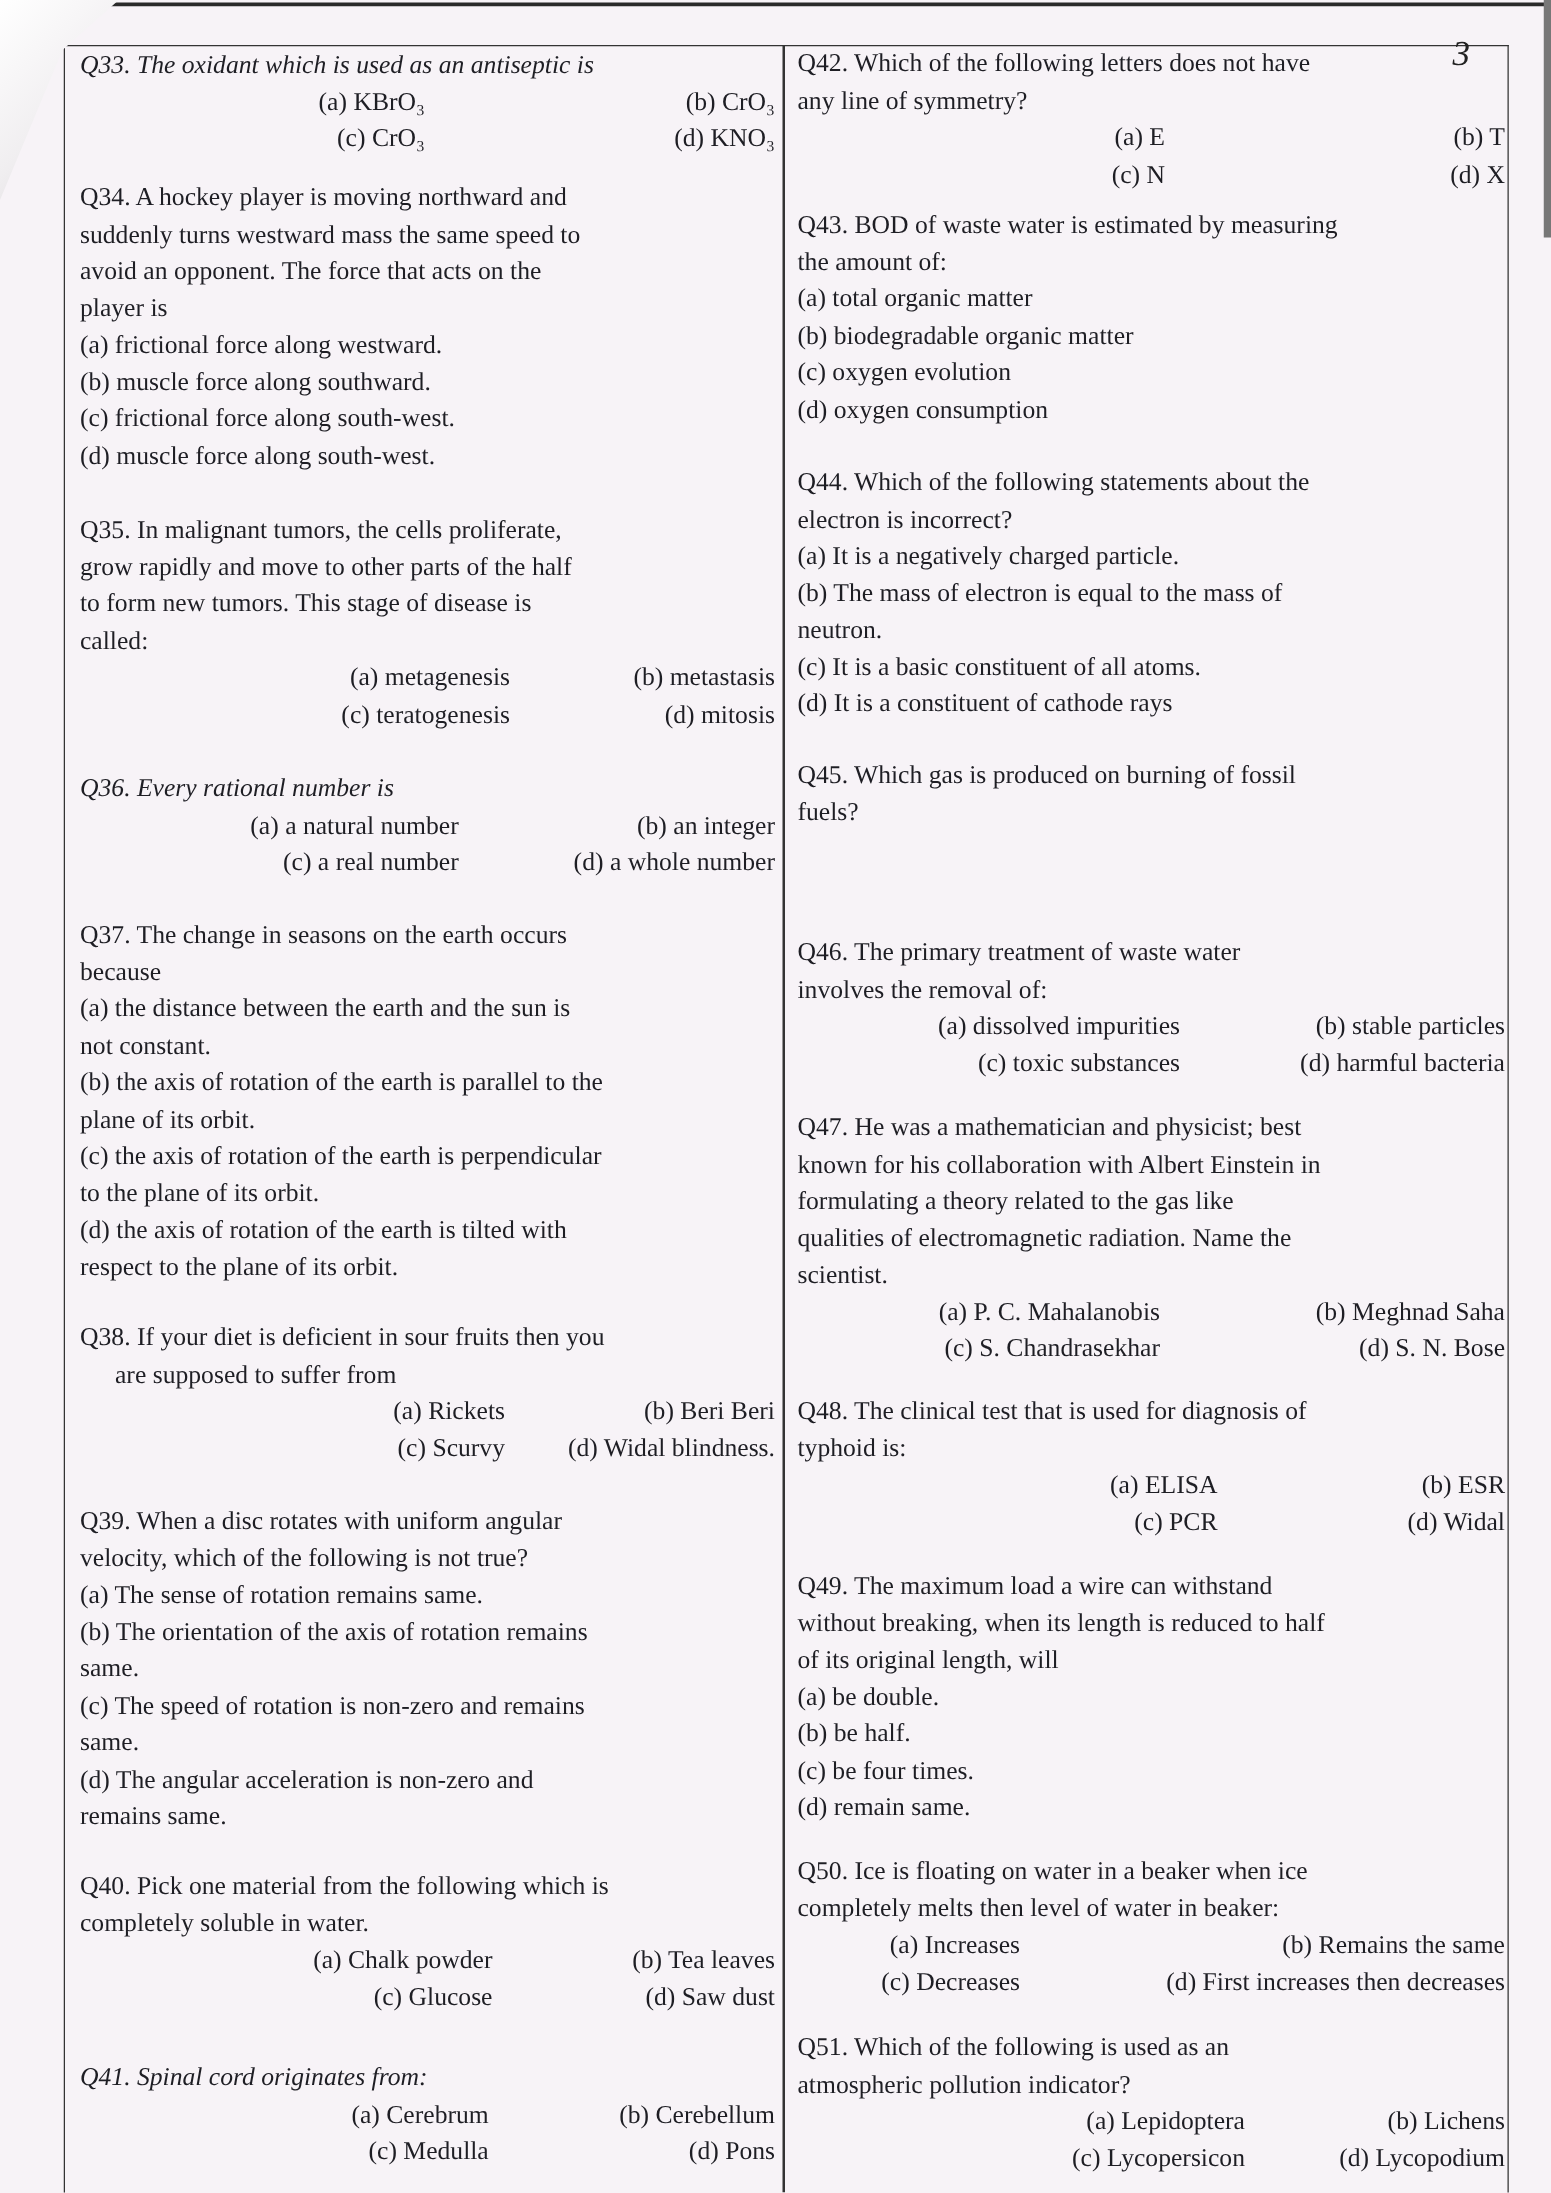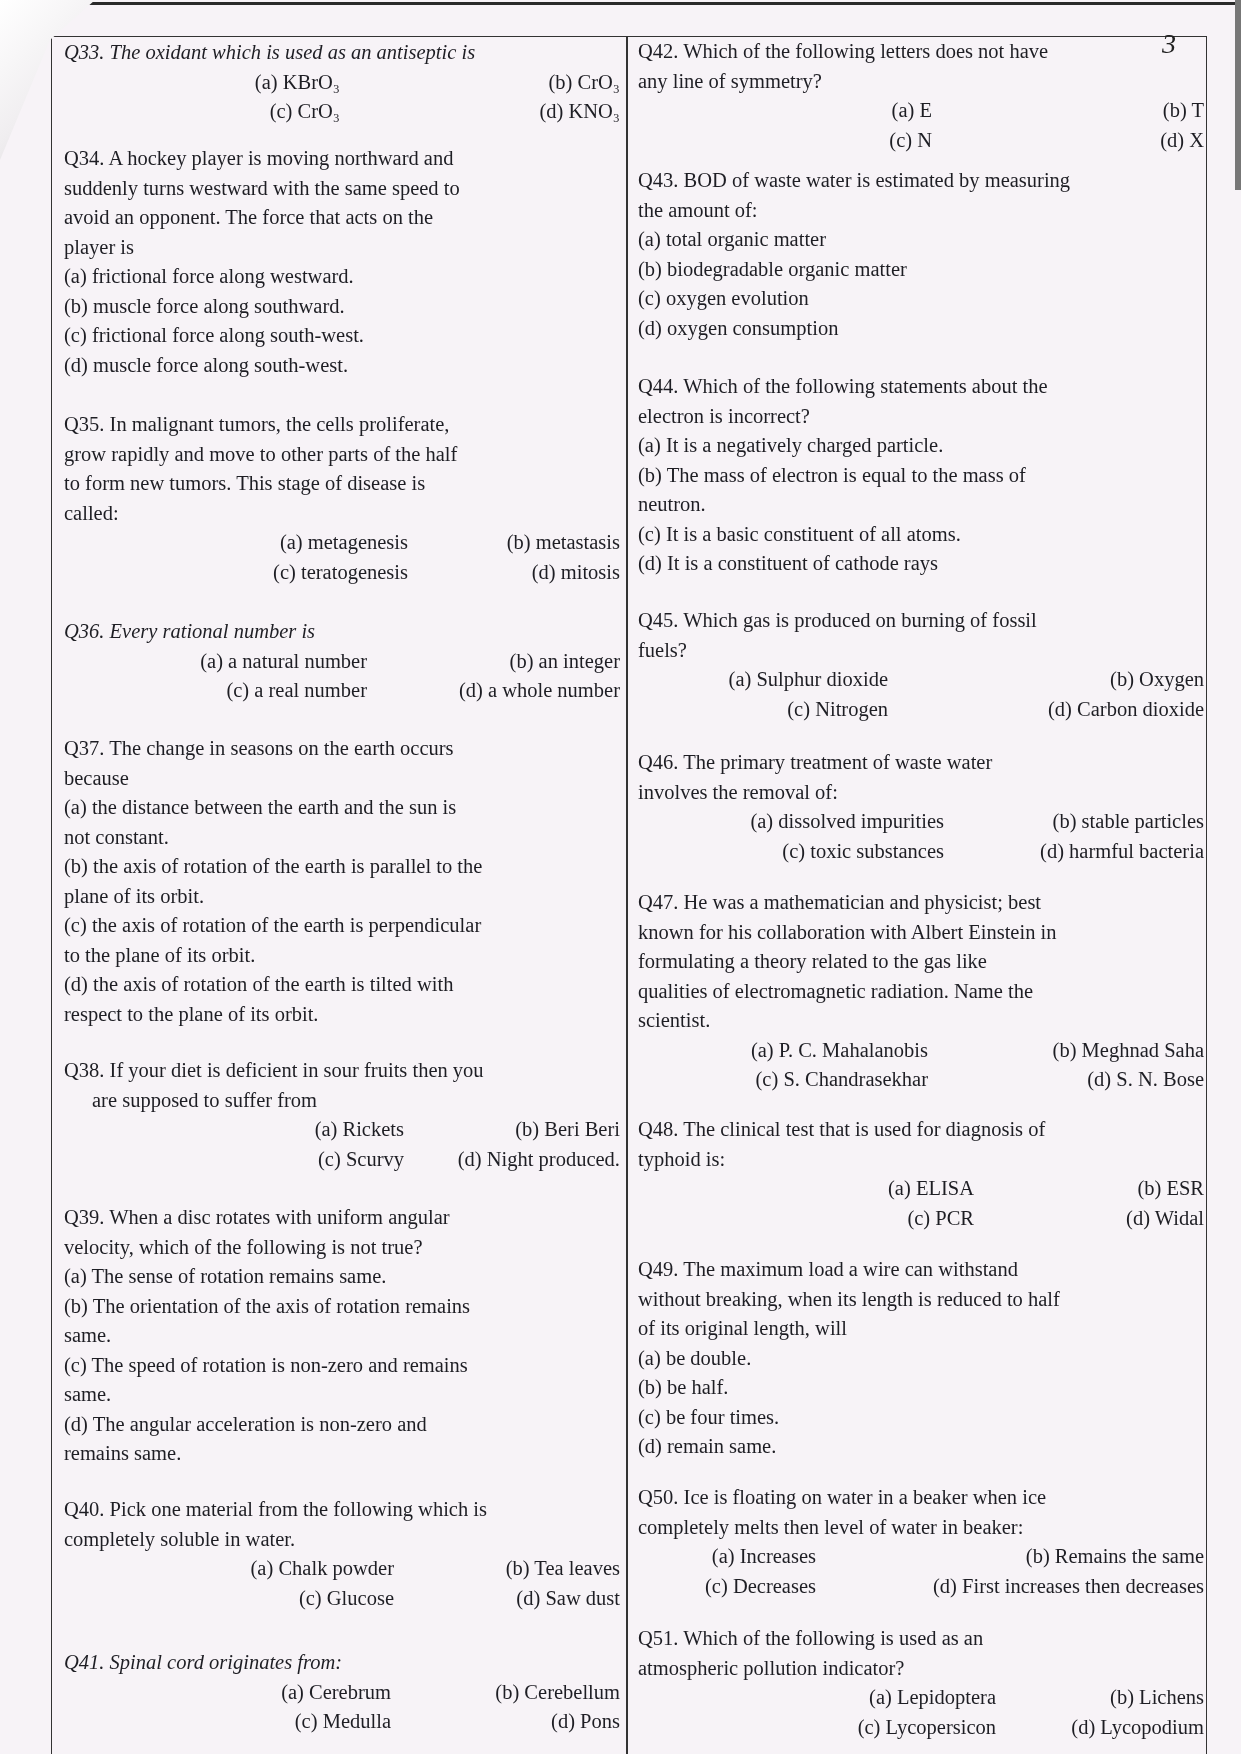--- a/index.html
+++ b/index.html
@@ -53,21 +53,21 @@
     <div class="opts2" style="--c1:276px">
       <span>(a) KBrO₃</span>
       <span>(b) CrO₃</span>
       <span>(c) CrO₃</span>
       <span>(d) KNO₃</span>
     </div>
   </div>
 
   <div class="q" style="top:144px">
     <span class="opt-line">Q34. A hockey player is moving northward and</span>
-    <span class="opt-line">suddenly turns westward with the same speed to</span>
+    <span class="opt-line">suddenly turns westward mass the same speed to</span>
     <span class="opt-line">avoid an opponent. The force that acts on the</span>
     <span class="opt-line">player is</span>
     <span class="opt-line">(a) frictional force along westward.</span>
     <span class="opt-line">(b) muscle force along southward.</span>
     <span class="opt-line">(c) frictional force along south-west.</span>
     <span class="opt-line">(d) muscle force along south-west.</span>
   </div>
 
   <div class="q" style="top:410px">
     <span class="opt-line">Q35. In malignant tumors, the cells proliferate,</span>
@@ -105,21 +105,21 @@
     <span class="opt-line">respect to the plane of its orbit.</span>
   </div>
 
   <div class="q" style="top:1056px">
     <span class="opt-line">Q38.  If your diet is deficient in sour fruits then you</span>
     <span class="opt-line indent">are supposed to suffer from</span>
     <div class="opts2" style="--c1:340px">
       <span>(a) Rickets</span>
       <span style="padding-left:30px">(b) Beri Beri</span>
       <span>(c) Scurvy</span>
-      <span>(d) Night produced.</span>
+      <span>(d) Widal blindness.</span>
     </div>
   </div>
 
   <div class="q" style="top:1203px">
     <span class="opt-line">Q39. When a disc rotates with uniform angular</span>
     <span class="opt-line">velocity, which of the following is not true?</span>
     <span class="opt-line">(a) The sense of rotation remains same.</span>
     <span class="opt-line">(b) The orientation of the axis of rotation remains</span>
     <span class="opt-line">same.</span>
     <span class="opt-line">(c) The speed of rotation is non-zero and remains</span>
@@ -178,26 +178,20 @@
     <span class="opt-line">(a) It is a negatively charged particle.</span>
     <span class="opt-line">(b) The mass of electron is equal to the mass of</span>
     <span class="opt-line">neutron.</span>
     <span class="opt-line">(c) It is a basic constituent of all atoms.</span>
     <span class="opt-line">(d) It is a constituent of cathode rays</span>
   </div>
 
   <div class="q" style="top:606px">
     <span class="opt-line">Q45. Which gas is produced on burning of fossil</span>
     <span class="opt-line">fuels?</span>
-    <div class="opts2" style="--c1:250px">
-      <span>(a) Sulphur dioxide</span>
-      <span>(b) Oxygen</span>
-      <span>(c) Nitrogen</span>
-      <span>(d) Carbon dioxide</span>
-    </div>
   </div>
 
   <div class="q" style="top:748px">
     <span class="opt-line">Q46. The primary treatment of waste water</span>
     <span class="opt-line">involves the removal of:</span>
     <div class="opts2" style="--c1:306px">
       <span>(a) dissolved impurities</span>
       <span>(b) stable particles</span>
       <span>(c) toxic substances</span>
       <span>(d) harmful bacteria</span>

